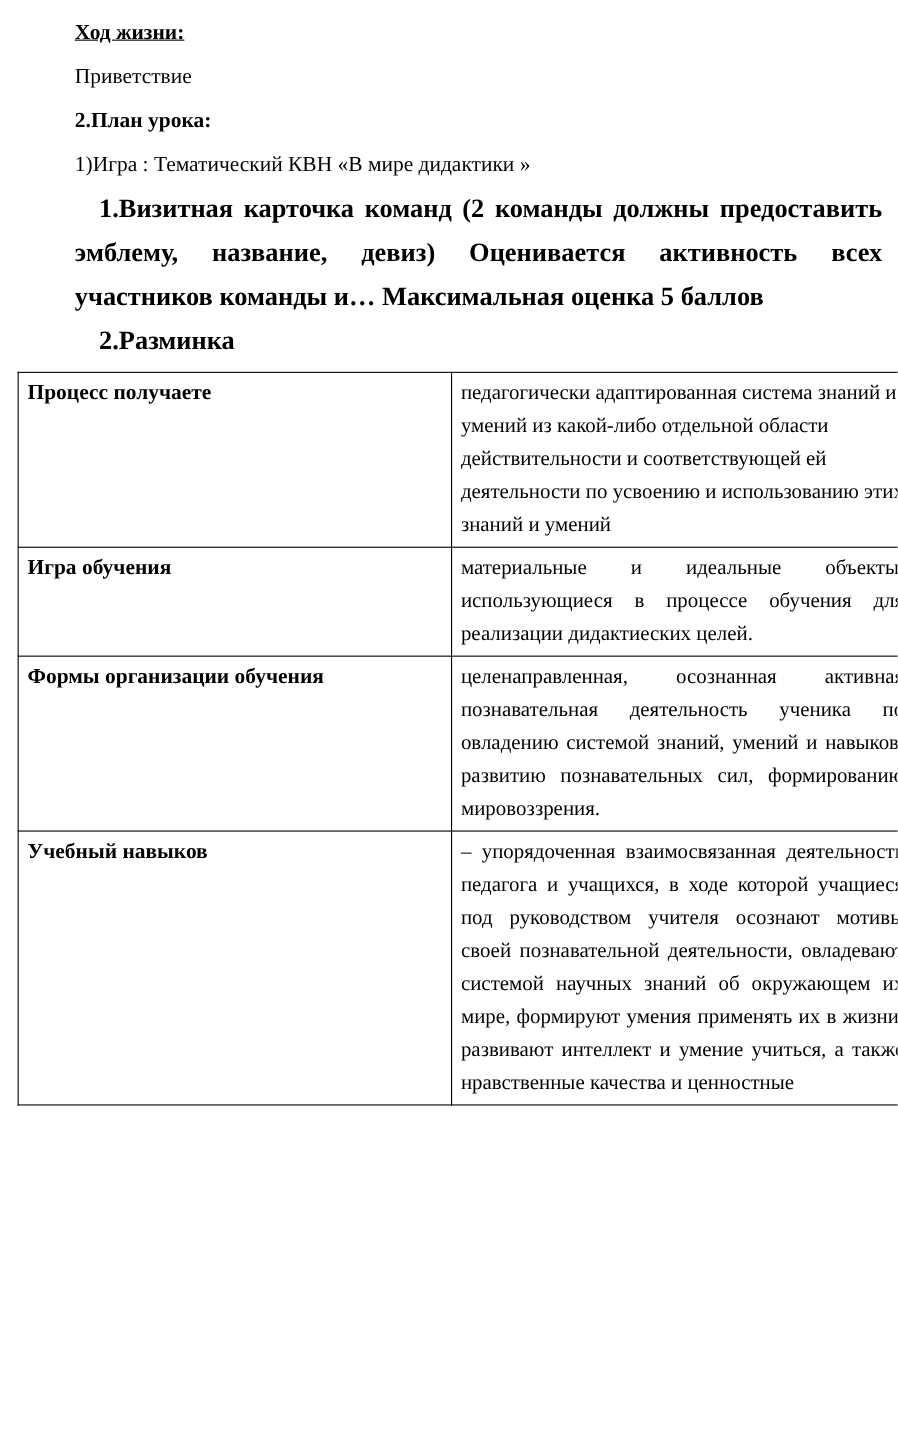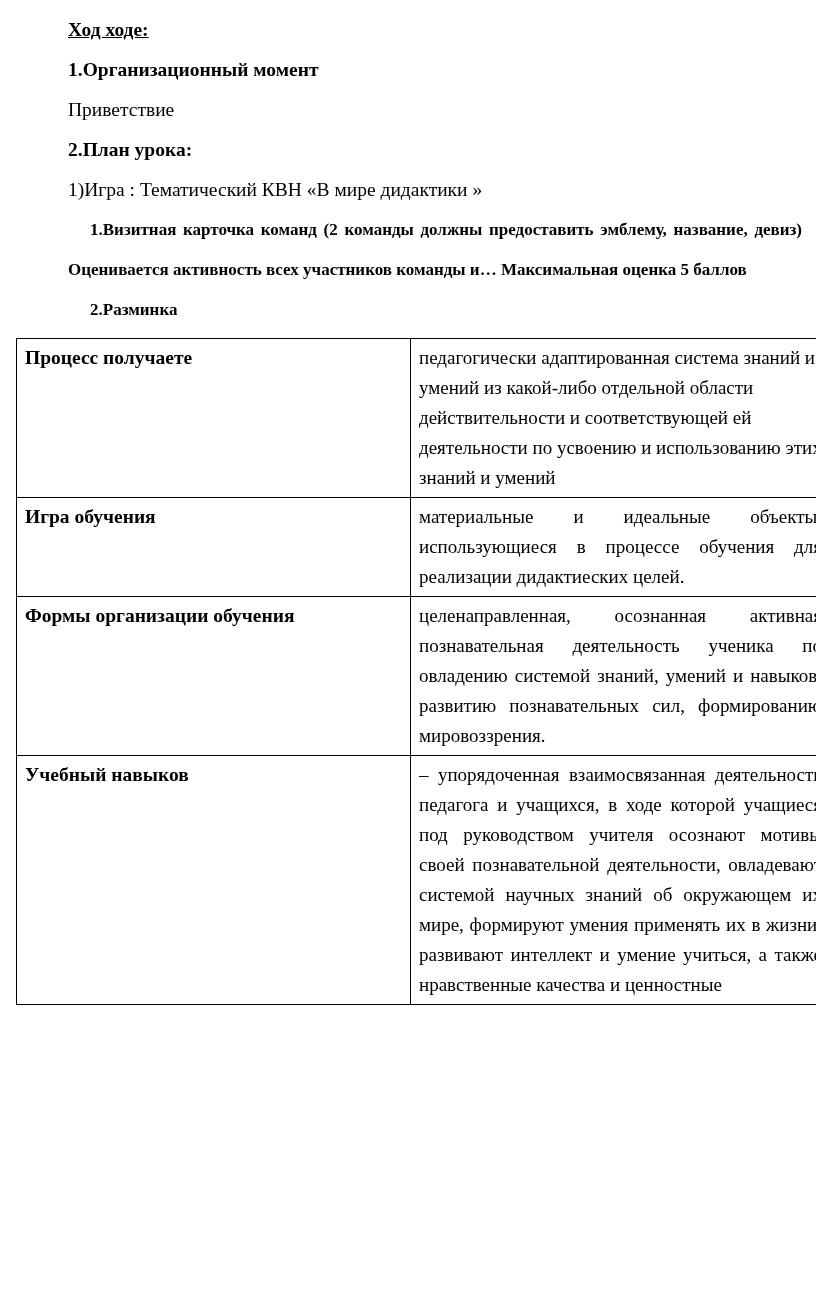--- a/index.html
+++ b/index.html
@@ -30,21 +30,21 @@
     white-space: pre-wrap;
   }
   .bold {
     font-weight: bold;
   }
   .underline-title {
     font-weight: bold;
     text-decoration: underline;
   }
   .para {
-    font-size: 17px;
+    font-size: 24px;
     line-height: 40px;
     margin: 0;
     text-align: justify;
   }
   .para.first-indent {
     text-indent: 22px;
   }
   table.kvn {
     border-collapse: collapse;
     width: 784px;
@@ -71,23 +71,22 @@
   td.def.plain {
     text-align: left;
   }
 </style>
 </head>
 <body>
 
 <div class="page">
   <div class="content">
 
-    <div class="line underline-title">Ход ходе:</div>
+    <div class="line underline-title">Ход жизни:</div>
 
-    <div class="line bold">1.Организационный момент</div>
     <div class="line">Приветствие</div>
     <div class="line bold">2.План урока:</div>
     <div class="line">1)Игра : Тематический КВН «В мире дидактики »</div>
 
     <p class="para bold first-indent">1.Визитная карточка команд (2 команды должны предоставить эмблему, название, девиз) Оценивается активность всех участников команды и… Максимальная оценка 5 баллов</p>
     <p class="para bold first-indent">2.Разминка</p>
 
   </div>
 
   <table class="kvn">

